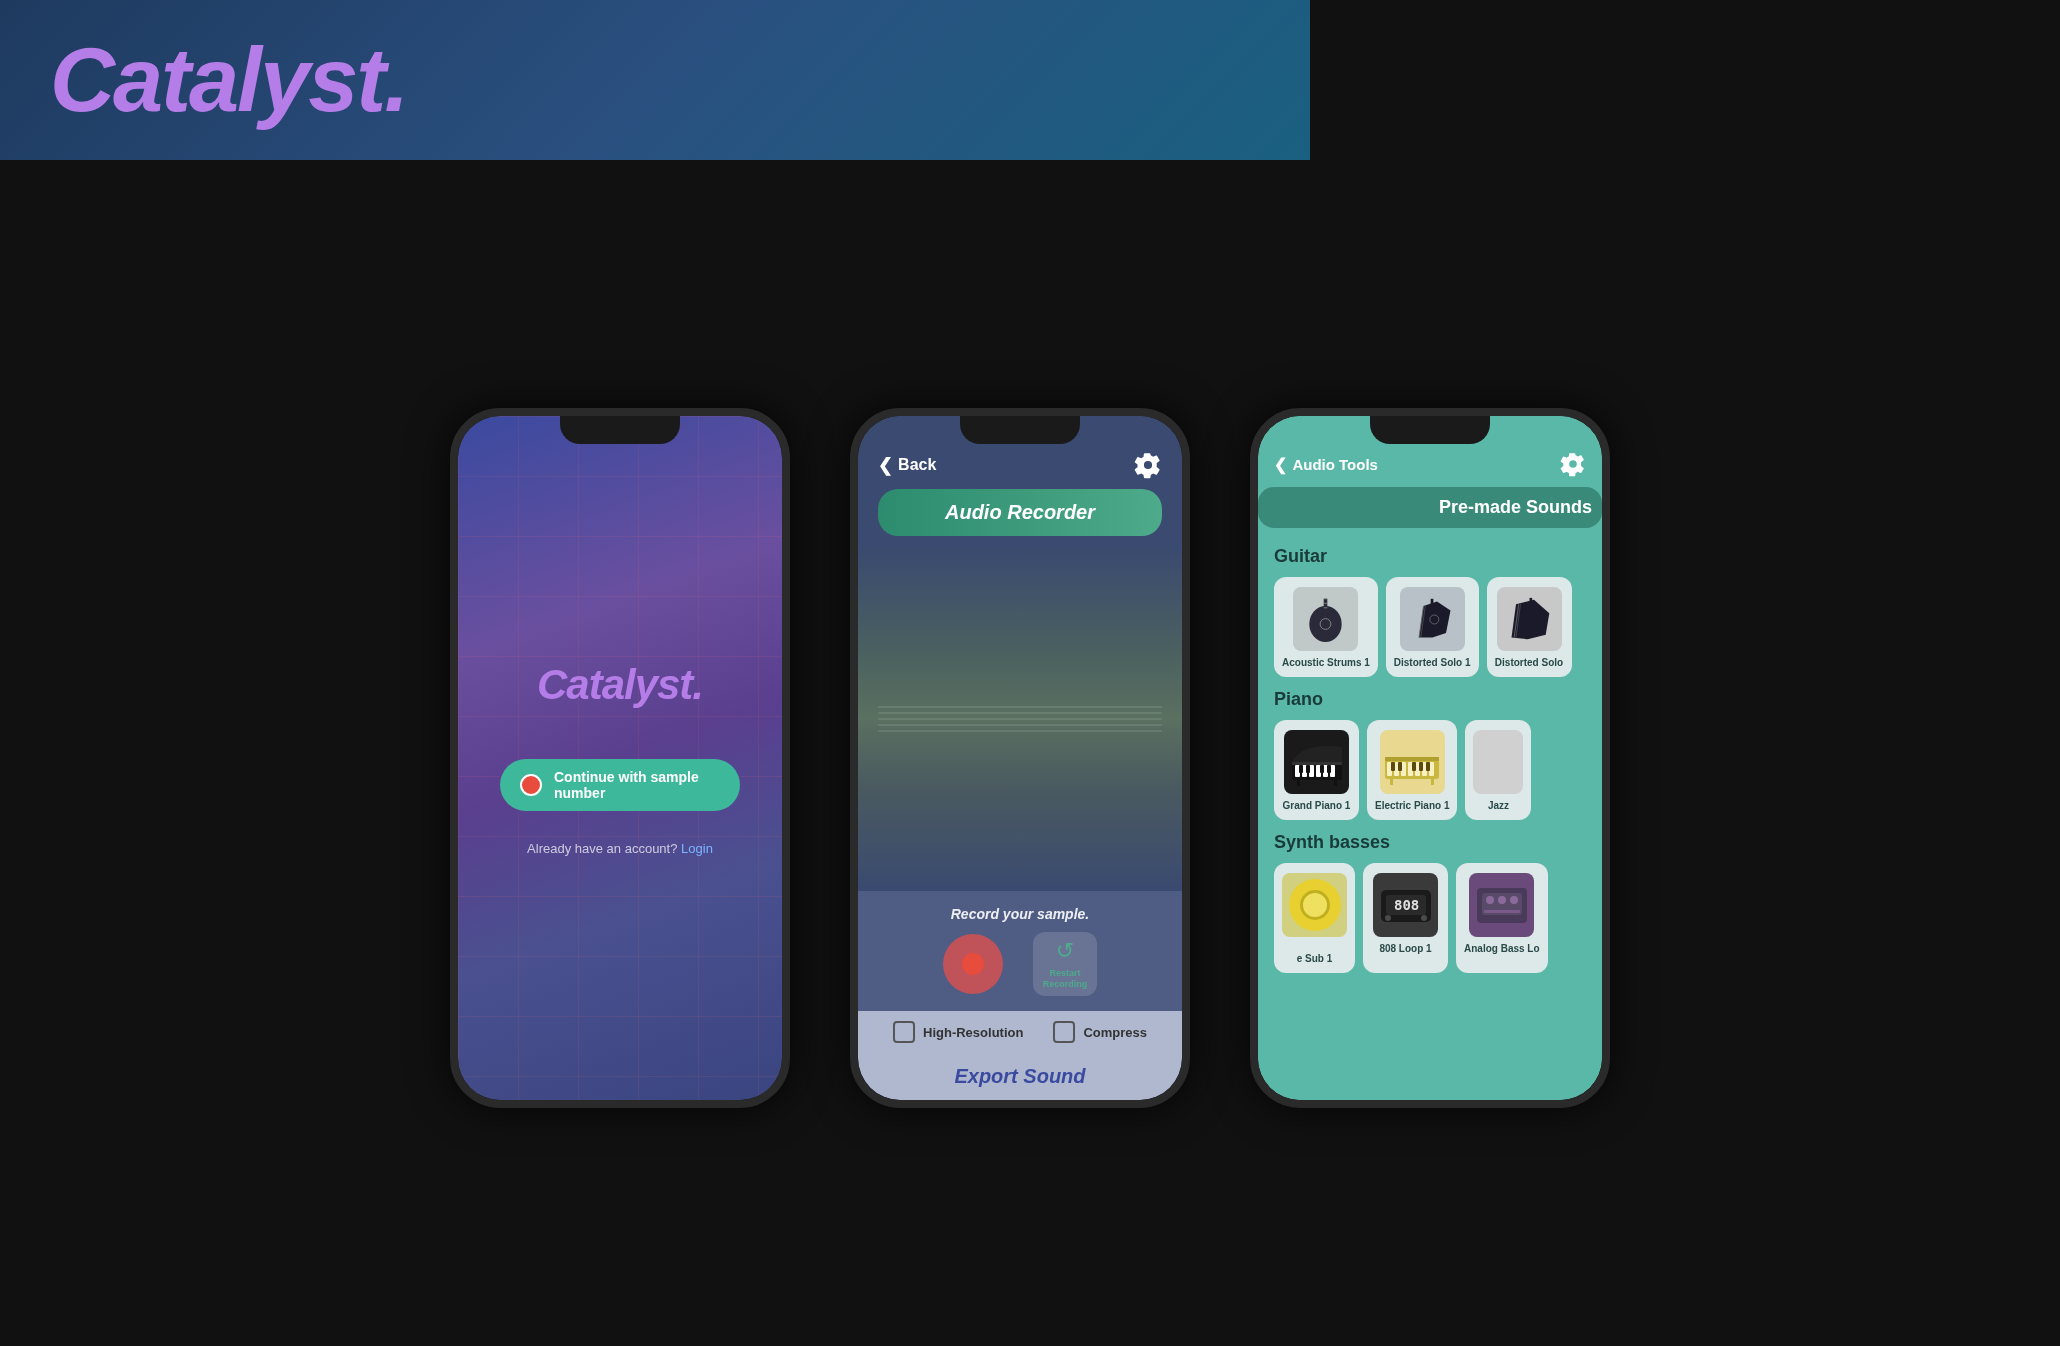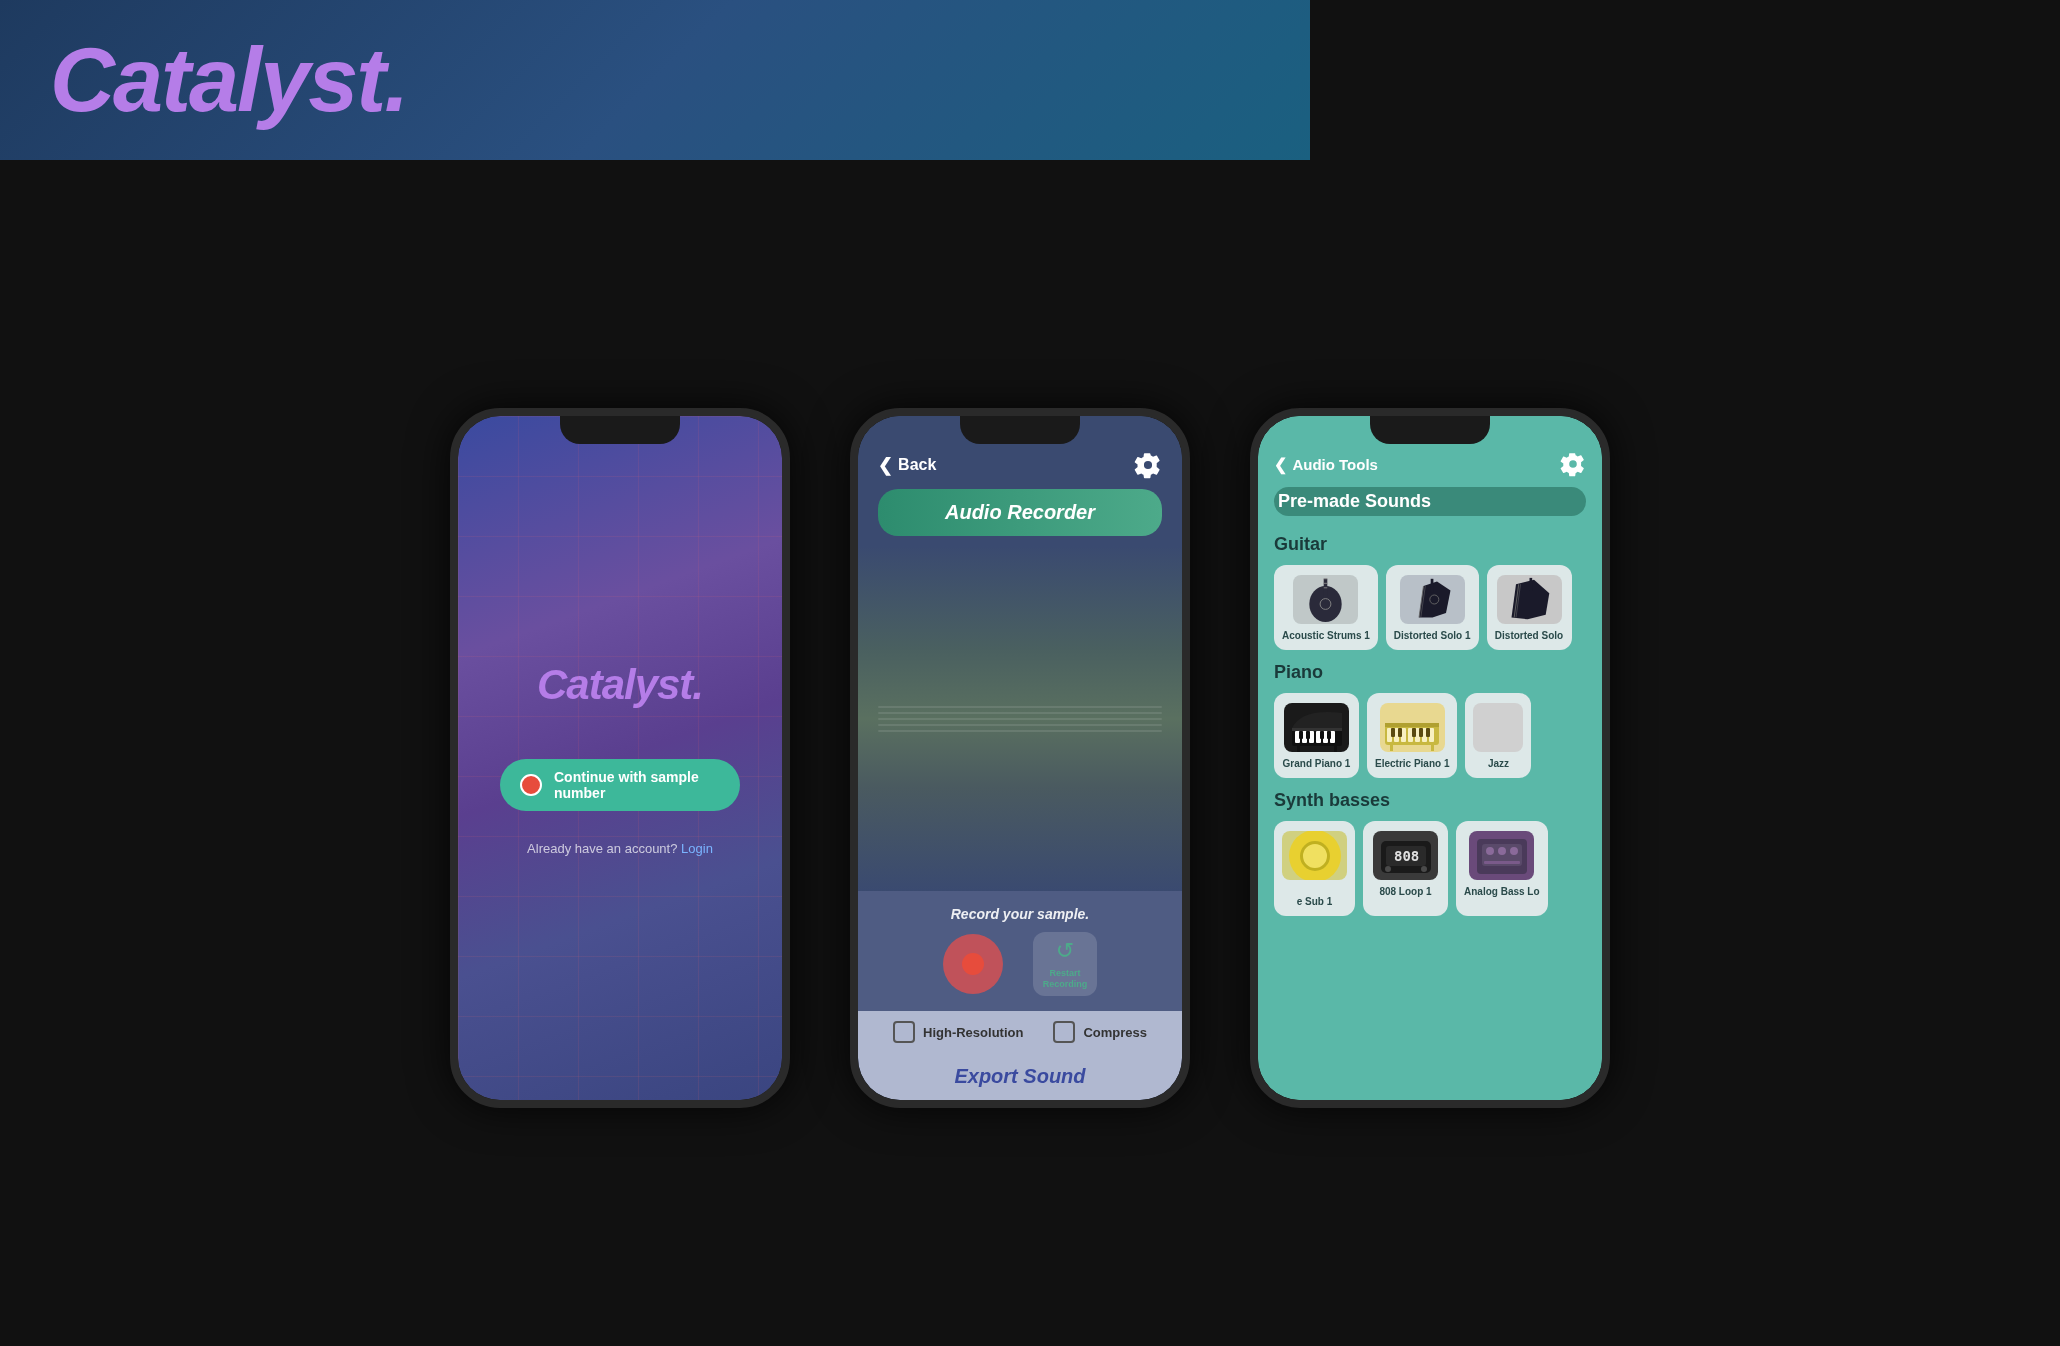--- a/index.html
+++ b/index.html
@@ -368,25 +368,25 @@
       display: flex;
       align-items: center;
       gap: 5px;
       color: white;
       font-size: 15px;
       font-weight: 700;
       cursor: pointer;
     }
 
     .tools-title-bar {
-      margin: 0 16px 12px;
+      margin: 0 0 12px;
       background: #3a8a7a;
       border-radius: 16px;
-      padding: 4px;
-      text-align: left;
+      padding: 10px;
+      text-align: right;
     }
 
     .tools-title-text {
       font-size: 18px;
       font-weight: 800;
       color: white;
     }
 
     .tools-content {
       flex: 1;
@@ -417,21 +417,21 @@
       display: flex;
       flex-direction: column;
       align-items: center;
       gap: 6px;
       min-width: 85px;
       cursor: pointer;
     }
 
     .sound-card-img {
       width: 65px;
-      height: 49px;
+      height: 64px;
       border-radius: 8px;
       background: #b8c8c8;
       display: flex;
       align-items: center;
       justify-content: center;
       overflow: hidden;
     }
 
     .sound-card-label {
       font-size: 10px;

